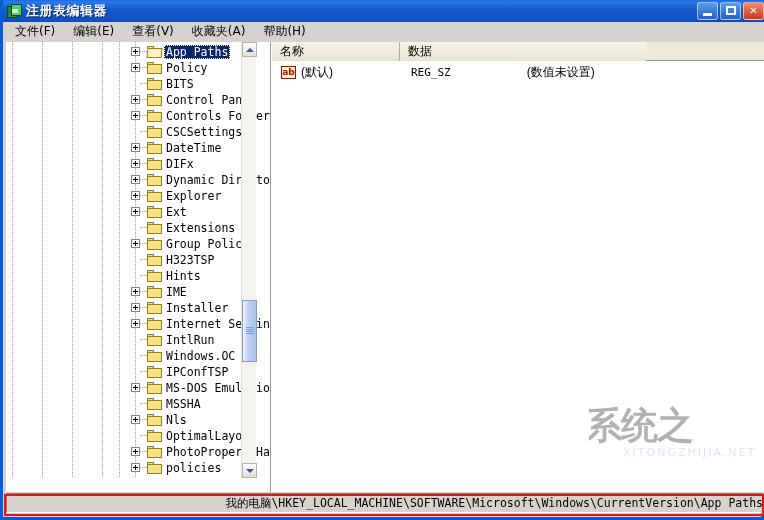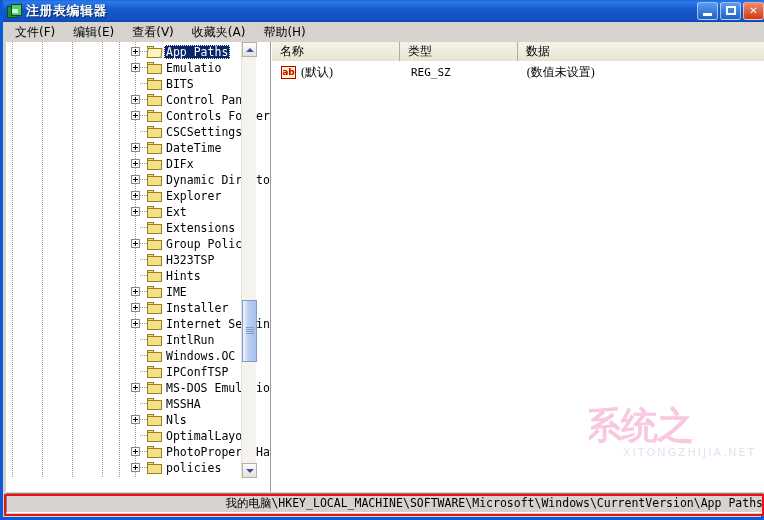--- a/index.html
+++ b/index.html
@@ -41,21 +41,21 @@
   }
   .wbtn.min{background:linear-gradient(180deg,#5b9cf0,#2160c8);}
   .wbtn.max{background:linear-gradient(180deg,#5b9cf0,#2160c8);}
   .wbtn.close{background:linear-gradient(180deg,#f08a70,#cc3a18);}
   .wbtn .g{position:absolute;color:#fff;font-size:10px;line-height:16px;width:100%;text-align:center;font-weight:bold;}
   .wbtn.min .mk{position:absolute;left:5px;bottom:3px;width:9px;height:3px;background:#fff;}
   .wbtn.max .mk{position:absolute;left:5px;top:3px;width:10px;height:9px;border:2px solid #fff;box-sizing:border-box;}
   
   .menubar{
     position:absolute;left:3px;top:22px;width:758px;height:20px;
-    background:#d6d3ce;display:flex;align-items:center;
+    background:#d6d3ce;display:flex;align-items:flex-end;
     border-bottom:1px solid #d6d3ce;
   }
   .menu-item{
     padding:2px 9px;color:#000;font-size:12px;white-space:nowrap;
     font-family:"DejaVu Sans","Liberation Sans",sans-serif;
   }
   
   .client{
     position:absolute;left:3px;top:42px;width:758px;height:450px;
     background:#ffffff;box-sizing:border-box;
@@ -181,35 +181,35 @@
   .ab-icon{
     position:relative;width:15px;height:13px;margin-left:9px;margin-right:5px;flex:none;
     background:#fef9c3;border:1px solid #c00000;box-sizing:border-box;
   }
   .ab-icon .t{
     position:absolute;left:0;top:-1px;width:100%;text-align:center;
     font-family:"DejaVu Sans","Liberation Sans",sans-serif;
     font-size:9px;font-weight:bold;color:#c00000;line-height:13px;
   }
   .lc{
-    font-family:Liberation Serif, serif;font-size:12px;color:#000;
+    font-family:Liberation Sans, sans-serif;font-size:12px;color:#000;
     white-space:nowrap;box-sizing:border-box;
   }
   .lc.n{width:108px;}
   .lc.t{width:118px;padding-left:4px;font-family:"DejaVu Sans Mono","Liberation Mono",monospace;font-size:11px;}
   .lc.d{width:246px;padding-left:4px;}
   
   .watermark{
     position:absolute;right:3px;bottom:25px;width:172px;height:70px;
     opacity:0.30;pointer-events:none;overflow:hidden;
   }
   .wm-txt{
     position:absolute;left:-4px;top:4px;
     font-family:"DejaVu Sans","Liberation Sans",sans-serif;
-    font-size:37px;font-weight:bold;color:#ec4899;white-space:nowrap;
+    font-size:37px;font-weight:bold;color:#000000;white-space:nowrap;
     letter-spacing:-1px;
   }
   .wm-sub{
     position:absolute;left:34px;bottom:8px;
     font-family:"DejaVu Sans","Liberation Sans",sans-serif;
     font-size:11px;color:#8aa7cf;letter-spacing:2px;white-space:nowrap;
   }
   
   .statusbar{
     position:absolute;left:3px;bottom:3px;width:758px;height:22px;
@@ -283,21 +283,21 @@
             </div>
             <div class="tlabel">App Paths</div>
           </div>
           <div class="trow">
             <div class="plus"></div>
             <div class="hguide"></div>
             <div class="folder">
               <div class="ft"></div>
               <div class="fb"></div>
             </div>
-            <div class="tlabel">Emulatio</div>
+            <div class="tlabel">Policy</div>
           </div>
           <div class="trow">
             <div class="hguide"></div>
             <div class="folder">
               <div class="ft"></div>
               <div class="fb"></div>
             </div>
             <div class="tlabel">BITS</div>
           </div>
           <div class="trow">
@@ -530,21 +530,20 @@
           </div>
         <div class="hs-btn right">
             <div class="arw"></div>
           </div>
       </div>
     </div>
 
     <div class="listpane">
       <div class="lheader">
         <div class="lh-cell c1">名称</div>
-        <div class="lh-cell c2">类型</div>
         <div class="lh-cell c3">数据</div>
       </div>
 
       <div class="lrow">
         <div class="ab-icon">
             <div class="t">ab</div>
           </div>
         <div class="lc n">(默认)</div>
         <div class="lc t">REG_SZ</div>
         <div class="lc d">(数值未设置)</div>

